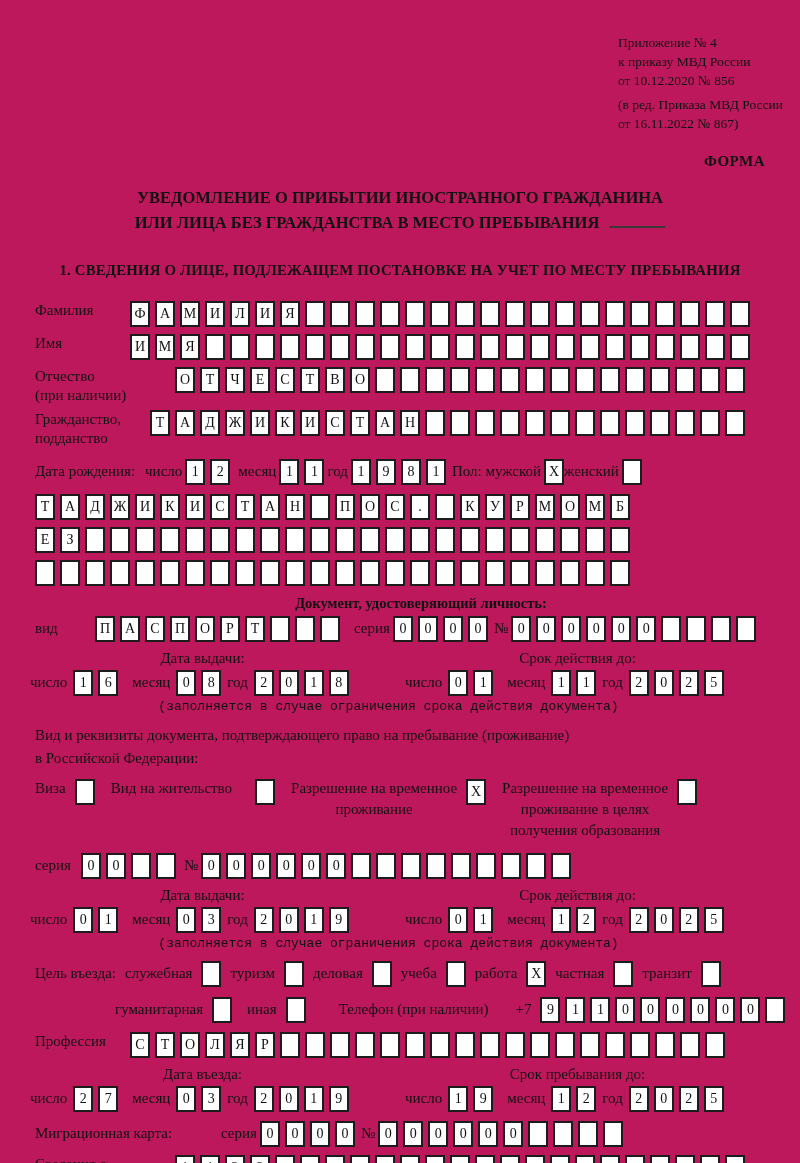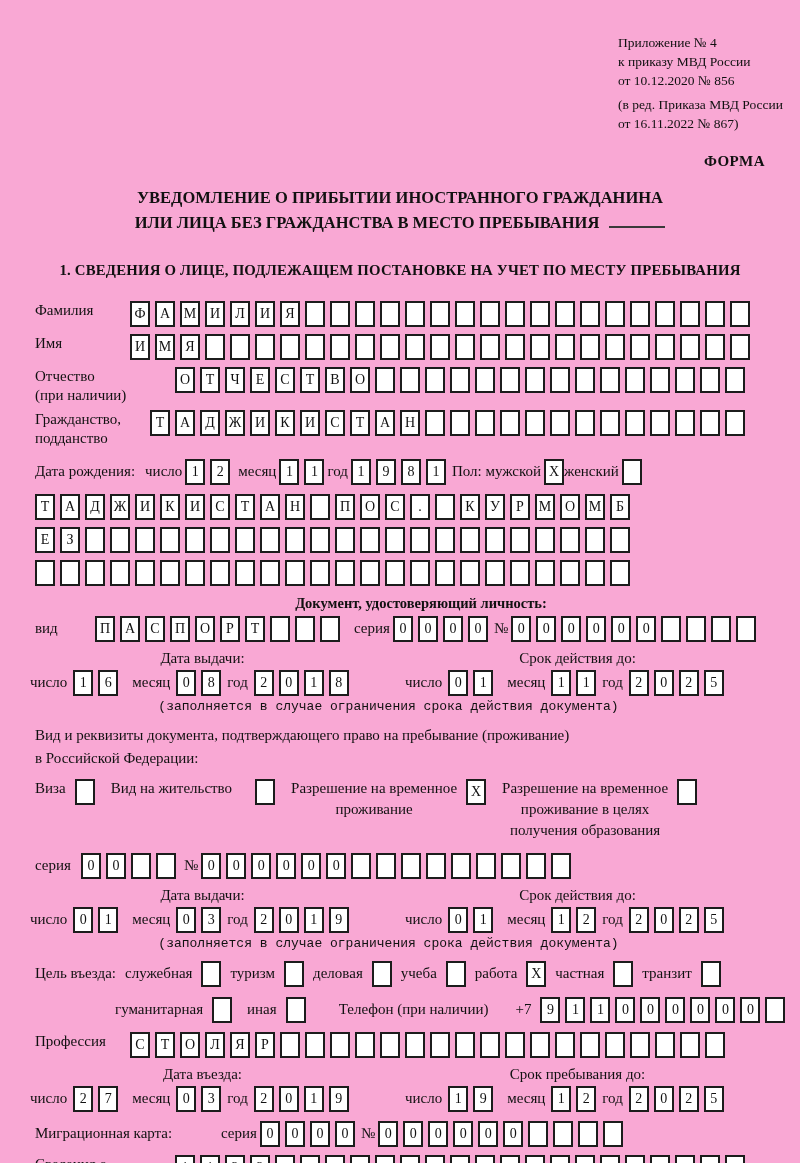--- a/index.html
+++ b/index.html
@@ -1,17 +1,17 @@
 <!DOCTYPE html>
 <html><head>
 <meta charset="utf-8">
 <style>
   html,body{margin:0;padding:0;background:#e8e8e8;}
   .page{
-    width:800px;height:1163px;margin:0 auto;background:#f9a8d4;color:#111;
+    width:800px;height:1163px;margin:0 auto;background:#be185d;color:#111;
     font-family:"Liberation Serif", serif;box-sizing:border-box;
     padding-top:34px;overflow:hidden;position:relative;
   }
   .pre{white-space:pre-line;}
   
   .appendix{margin-left:618px;font-size:13.5px;line-height:1.4;}
   .amendment{margin-left:618px;font-size:13.5px;line-height:1.4;margin-top:5px;}
   .forma{text-align:right;padding-right:35px;font-weight:bold;font-size:15px;margin-top:20px;letter-spacing:0.5px;}
   .title{text-align:center;font-weight:bold;font-size:16.5px;margin-top:16px;line-height:1.5;}
   .blank-line{display:inline-block;width:56px;border-bottom:2px solid #3a3a3a;height:13px;margin-left:10px;}

